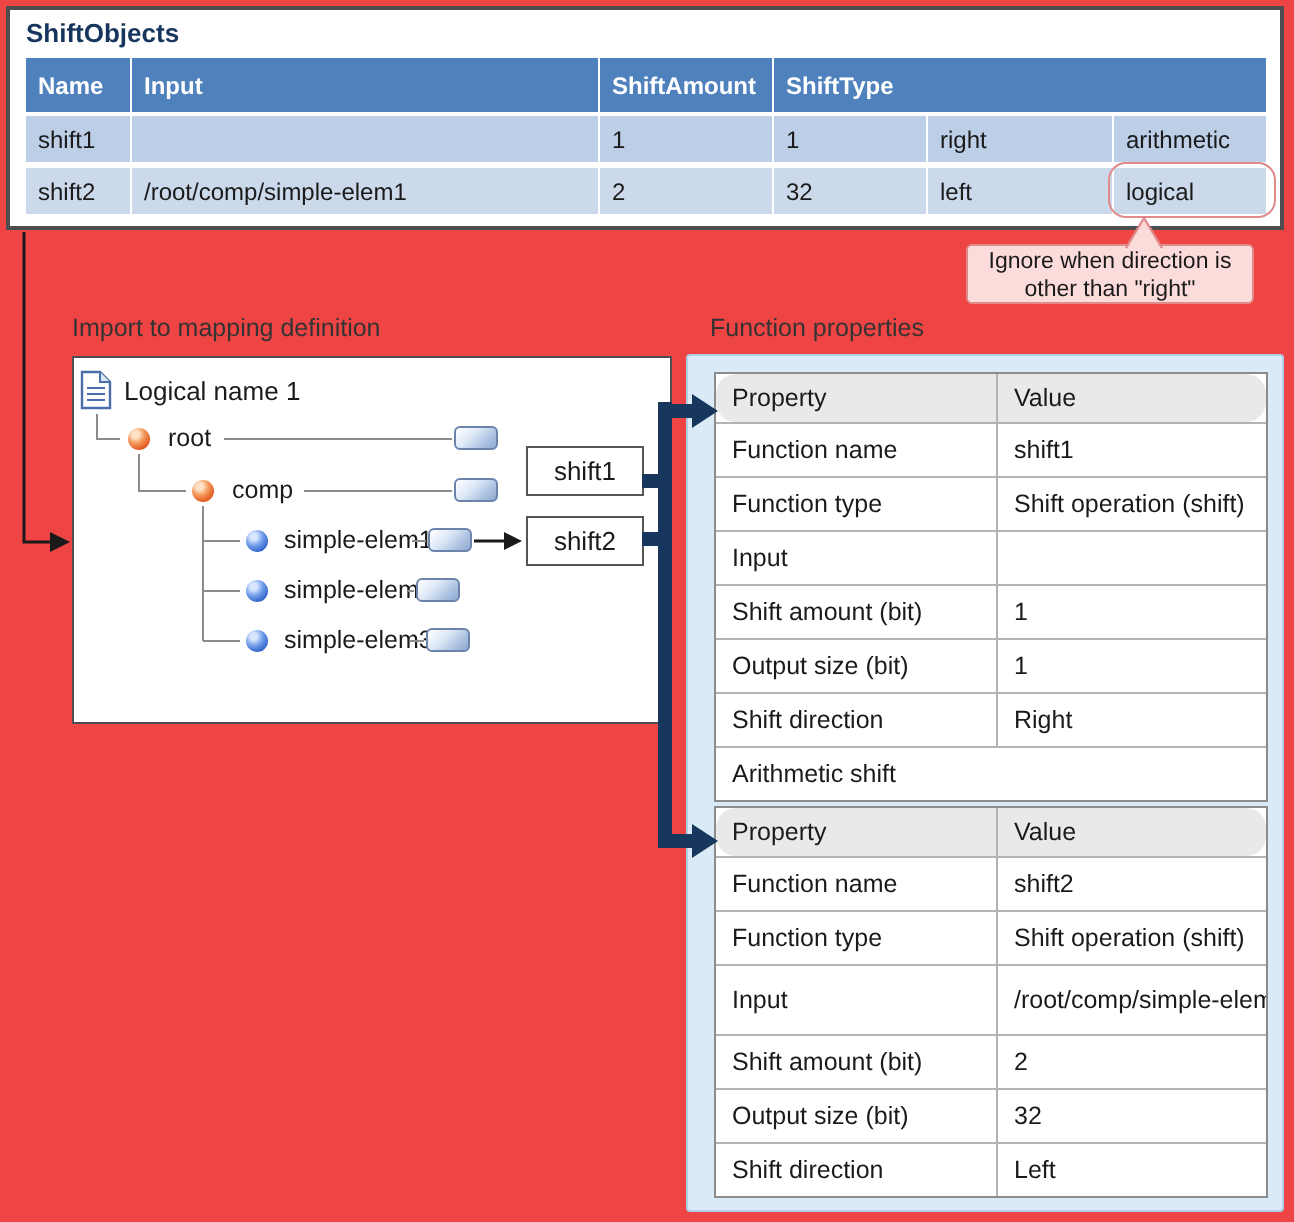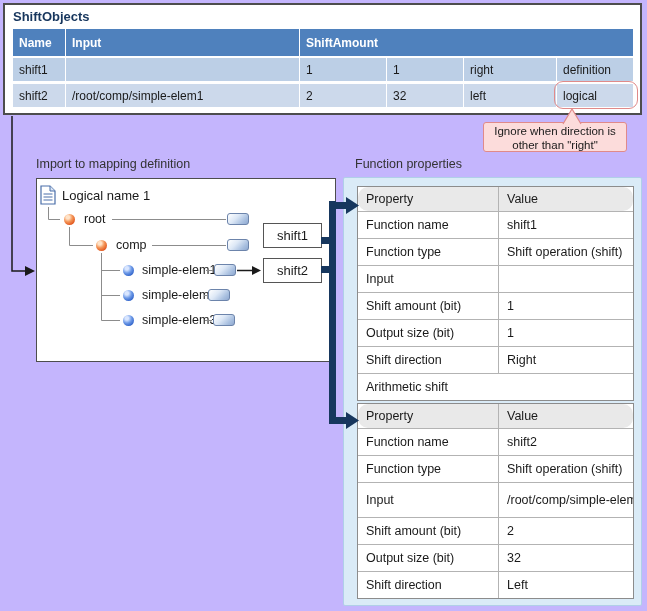--- a/index.html
+++ b/index.html
@@ -1,19 +1,19 @@
 <!DOCTYPE html>
 <html><head>
 <meta charset="utf-8">
 <style>
   html,body { margin:0; padding:0; background:#fff; }
   .stage {
     position:relative; width:647px; height:611px;
     font-family:"Liberation Sans", sans-serif; color:#1a1a1a;
-    background:#c4b5fd; overflow:hidden;
+    background:#ef4444; overflow:hidden;
   }
   
   .so-box { position:absolute; left:3px; top:3px; width:639px; height:112px;
     background:#fff; border:2px solid #4d4d4d; box-sizing:border-box; }
   .so-title { position:absolute; left:8px; top:4px; font-size:13px; font-weight:bold; color:#17365d; }
   .so-table { position:absolute; left:8px; top:24px; width:620px; font-size:12px; }
   .so-row { display:grid; grid-template-columns:53px 234px 87px 77px 93px 76px; }
   .so-row .cell { display:flex; align-items:center; padding-left:6px; box-sizing:border-box;
     border-right:1px solid #ffffff; white-space:nowrap; overflow:hidden; }
   .so-row .cell:last-child { border-right:none; }
@@ -67,28 +67,29 @@
 
 <div class="stage">
 
   <div class="so-box">
     <div class="so-title">ShiftObjects</div>
     <div class="so-table">
       <div class="so-row so-head">
         <div class="cell">Name</div>
         <div class="cell">Input</div>
         <div class="cell">ShiftAmount</div>
+        <div class="cell">ShiftType</div>
       </div>
       <div class="so-row so-data1">
         <div class="cell">shift1</div>
         <div class="cell"></div>
         <div class="cell">1</div>
         <div class="cell">1</div>
         <div class="cell">right</div>
-        <div class="cell">definition</div>
+        <div class="cell">arithmetic</div>
       </div>
       <div class="so-row so-data2">
         <div class="cell">shift2</div>
         <div class="cell">/root/comp/simple-elem1</div>
         <div class="cell">2</div>
         <div class="cell">32</div>
         <div class="cell">left</div>
         <div class="cell">logical</div>
       </div>
     </div>

